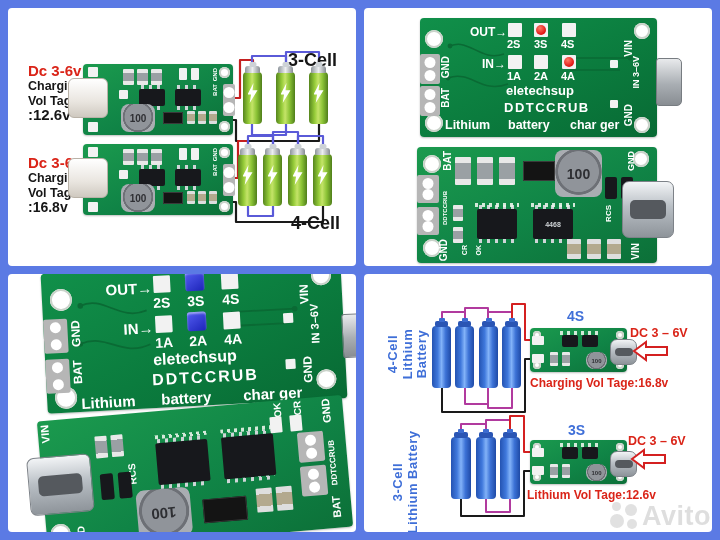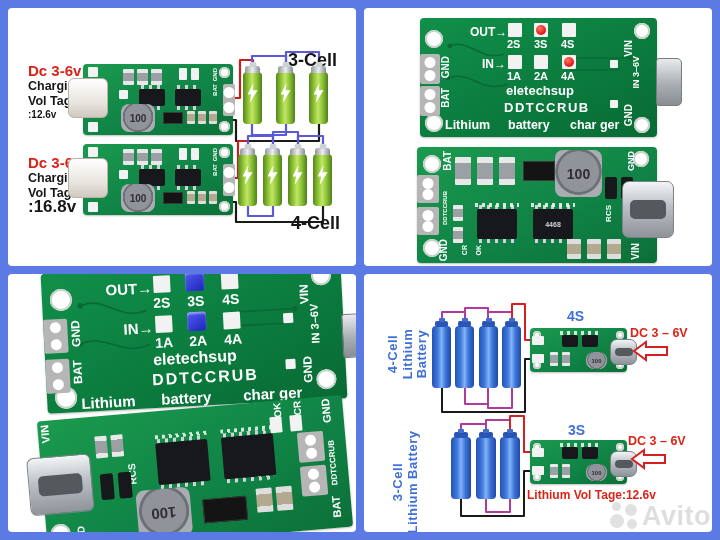--- a/index.html
+++ b/index.html
@@ -53,27 +53,27 @@
 </style>
 </head>
 <body>
 
 <div class="panel" id="q1">
 
   <div class="abs" style="left:20px;top:54px">
     <div class="redtx" style="position:static;font-size:15px">Dc 3-6v</div>
     <div class="blktx" style="position:static;font-size:12.5px;line-height:14.5px">Charging</div>
     <div class="blktx" style="position:static;font-size:12.5px;line-height:14.5px">Vol Tage</div>
-    <div class="blktx" style="position:static;font-size:10px;line-height:14.5px">:12.6v</div>
+    <div class="blktx" style="position:static;font-size:15px;line-height:14.5px">:12.6v</div>
   </div>
   <div class="abs" style="left:20px;top:146px">
     <div class="redtx" style="position:static;font-size:15px">Dc 3-6v</div>
     <div class="blktx" style="position:static;font-size:12.5px;line-height:14.5px">Charging</div>
     <div class="blktx" style="position:static;font-size:12.5px;line-height:14.5px">Vol Tage</div>
-    <div class="blktx" style="position:static;font-size:17px;line-height:14.5px">:16.8v</div>
+    <div class="blktx" style="position:static;font-size:14px;line-height:14.5px">:16.8v</div>
   </div>
 
   <svg class="wires" width="348" height="258">
     <g fill="none" stroke-width="2.2" stroke-linejoin="round" stroke-linecap="round">
       <path d="M222,90 H232 V52 H245 V66" stroke="#c42020"></path>
       <path d="M244,70 V48 H278 V70" stroke="#5a5ad8"></path>
       <path d="M278,70 V44 H311 V70" stroke="#5a5ad8"></path>
       <path d="M244,108 V127 H278 V108" stroke="#5a5ad8"></path>
       <path d="M311,108 V133 H228 V112 H222" stroke="#1a1a1a"></path>
       <path d="M222,170 H230 V133 H240 V150" stroke="#c42020"></path>
@@ -389,20 +389,21 @@
     <div class="smd" style="left:20px;top:24px;width:8px;height:14px"></div>
     <div class="smd" style="left:32px;top:24px;width:8px;height:14px"></div>
     <div class="usbc-s" style="left:80px;top:11px;width:27px;height:26px">
         <i></i>
       </div>
   </div>
   <div class="redtx" style="left:266px;top:52px;font-size:12.5px">DC   3 – 6V</div>
   <svg class="abs" style="left:268px;top:66px" width="38" height="22">
     <polygon points="2,11 14,2 14,7 35,7 35,15 14,15 14,20" fill="#fff" stroke="#d42020" stroke-width="2"></polygon>
   </svg>
+  <div class="redtx" style="left:166px;top:102px;font-size:12px">Charging Vol Tage:16.8v</div>
 
   <div class="rotbox" style="left:26px;top:152px;width:32px;height:112px">
     <div style="left:-40px;top:40px;width:112px;height:32px;font-size:13px;line-height:15px">
       <span>3-Cell</span><br>
       <span>Lithium Battery</span>
     </div>
   </div>
   <div class="bcell" style="left:87px;top:163px;width:20px;height:62px"></div>
   <div class="bcell" style="left:112px;top:163px;width:20px;height:62px"></div>
   <div class="bcell" style="left:136px;top:163px;width:20px;height:62px"></div>

